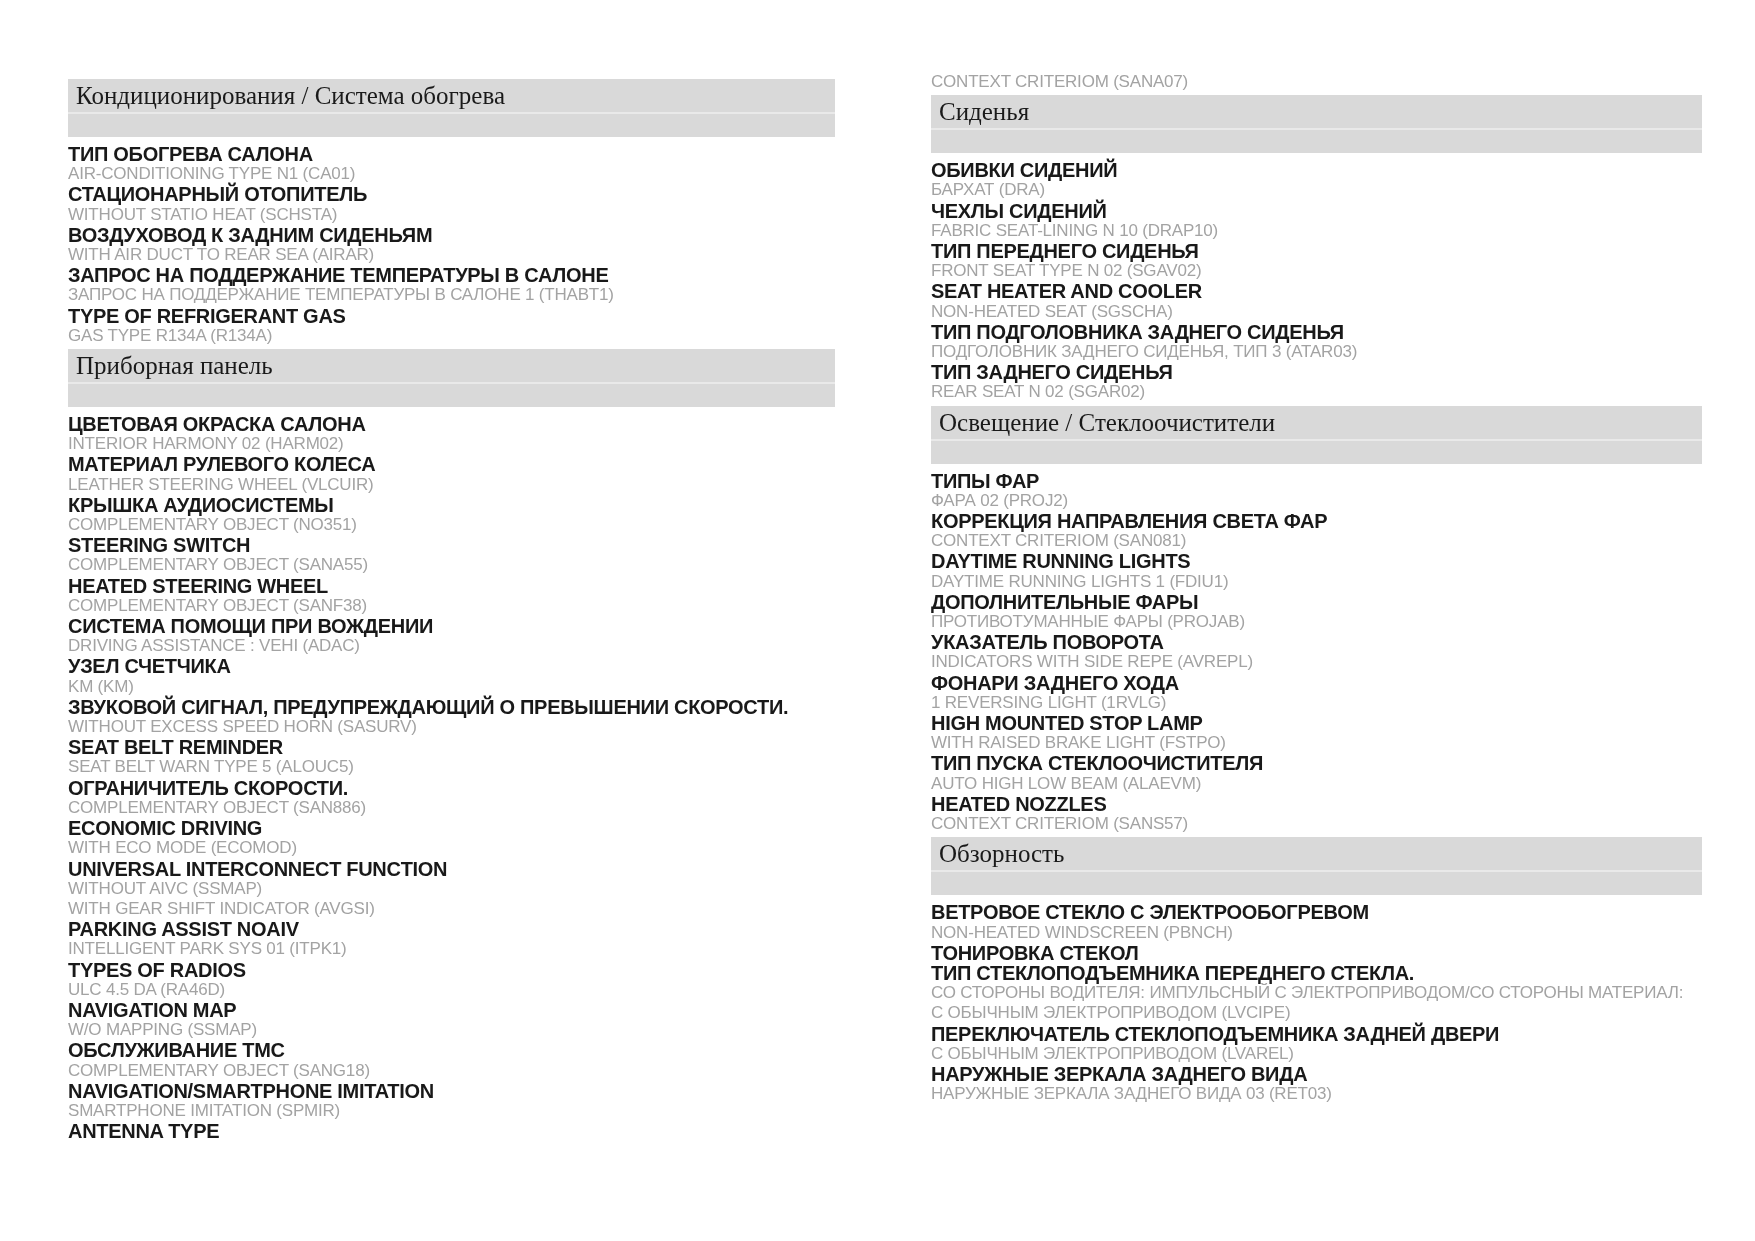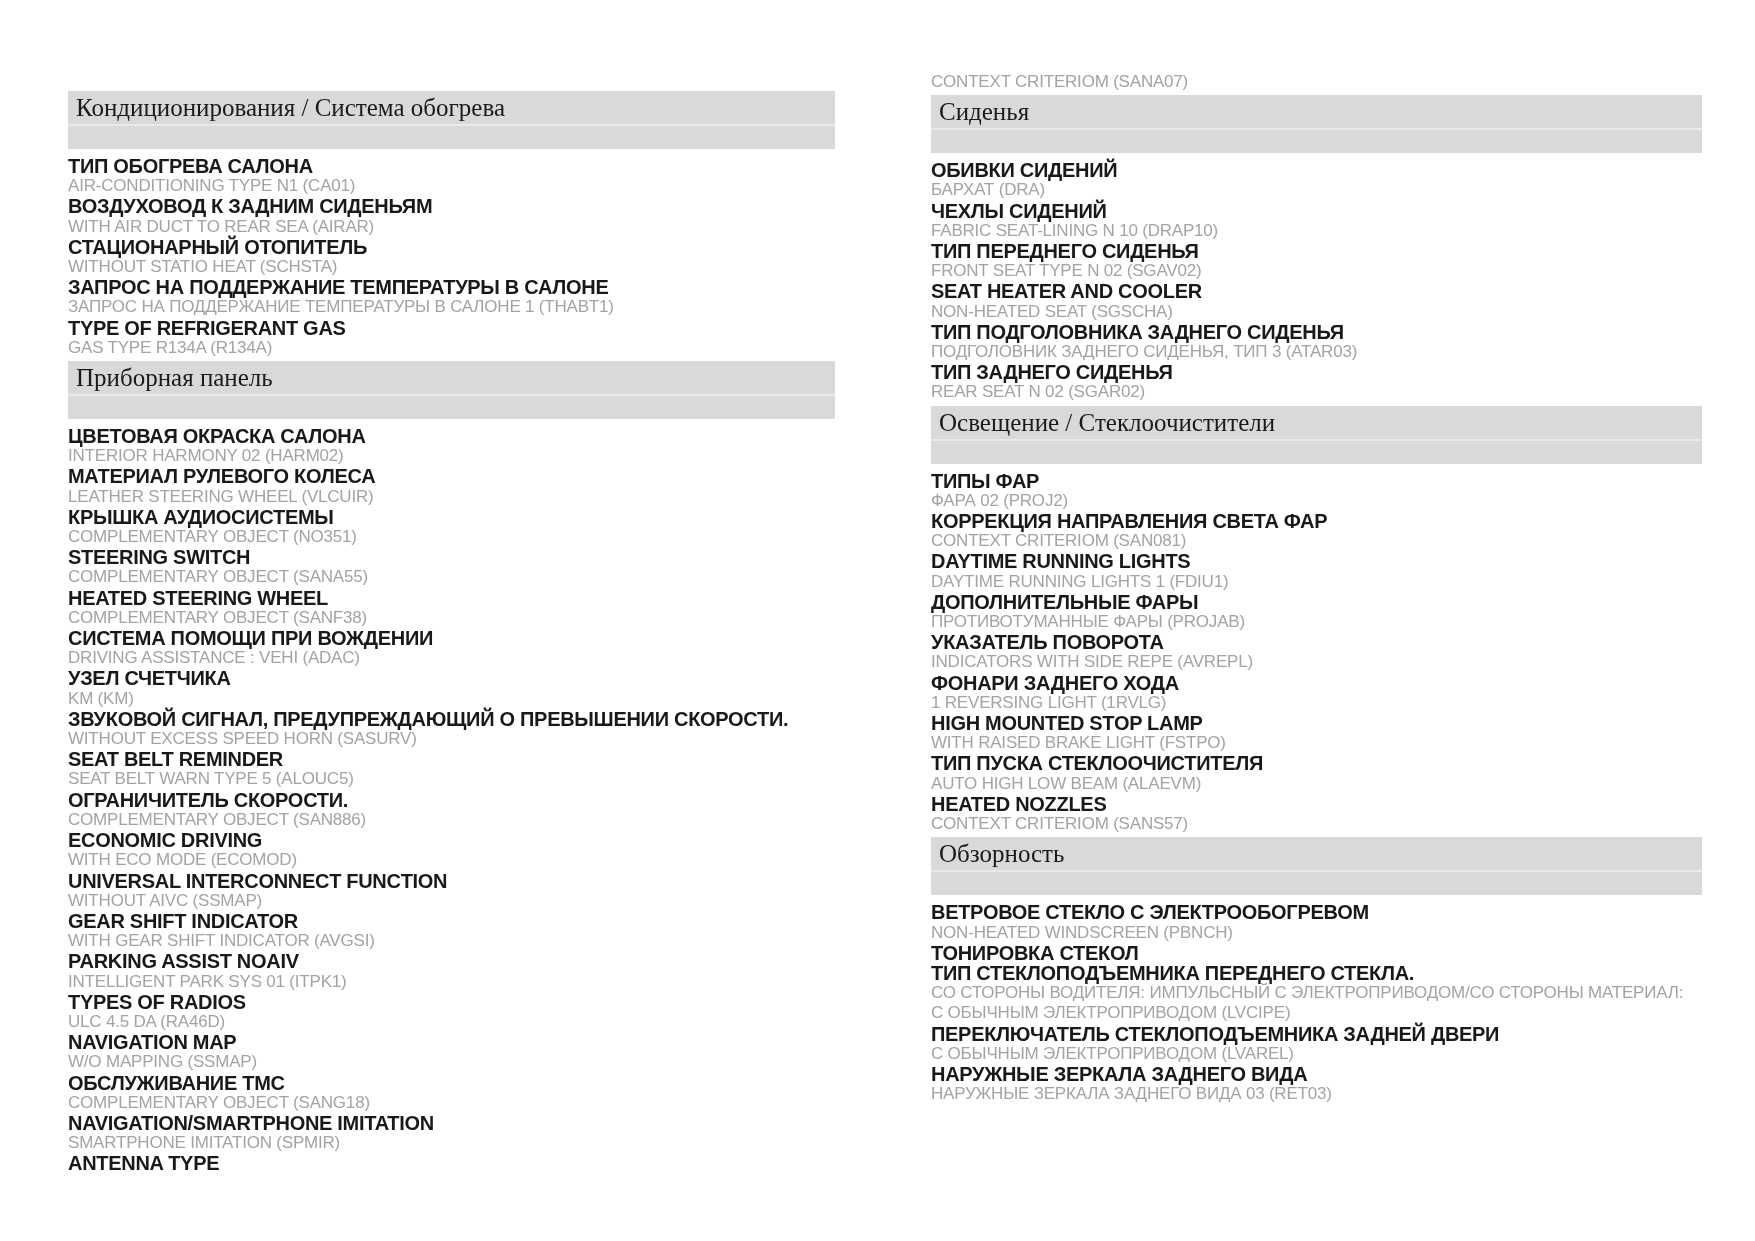--- a/index.html
+++ b/index.html
@@ -14,21 +14,21 @@
     width:1755px;height:1241px;
     background:var(--page-bg);
     font-family:"Liberation Sans","DejaVu Sans",sans-serif;
     position:relative;overflow:hidden;
   }
   .column{position:absolute;}
   .column-left{left:68px;top:75px;width:767px;}
   .column-right{left:912px;top:72px;width:771px;margin-left:19px;}
 
   .section-header{margin:3px 0 7px 0;}
-  .column > .section-header:first-child{margin-top:16px;}
+  .column > .section-header:first-child{margin-top:4px;}
   .hdr-title-band{
     height:33px;background:var(--header-bg);
     padding-left:8px;box-sizing:border-box;
   }
   .hdr-title{
     font-family:"Liberation Serif","DejaVu Serif",serif;
     font-size:25px;line-height:33px;color:var(--header-fg);
     white-space:nowrap;display:block;
   }
   .hdr-blank-band{
@@ -57,28 +57,28 @@
     <div class="hdr-title-band">
       <span class="hdr-title">Кондиционирования / Система обогрева</span>
     </div>
     <div class="hdr-blank-band"></div>
   </div>
       <div class="spec-item">
     <div class="spec-label">ТИП ОБОГРЕВА САЛОНА</div>
     <div class="spec-value">AIR-CONDITIONING TYPE N1 (CA01)</div>
   </div>
       <div class="spec-item">
+    <div class="spec-label">СТАЦИОНАРНЫЙ ОТОПИТЕЛЬ</div>
+    <div class="spec-value">WITHOUT STATIO HEAT (SCHSTA)</div>
+  </div>
+      <div class="spec-item">
     <div class="spec-label">ВОЗДУХОВОД К ЗАДНИМ СИДЕНЬЯМ</div>
     <div class="spec-value">WITH AIR DUCT TO REAR SEA (AIRAR)</div>
   </div>
       <div class="spec-item">
-    <div class="spec-label">СТАЦИОНАРНЫЙ ОТОПИТЕЛЬ</div>
-    <div class="spec-value">WITHOUT STATIO HEAT (SCHSTA)</div>
-  </div>
-      <div class="spec-item">
     <div class="spec-label">ЗАПРОС НА ПОДДЕРЖАНИЕ ТЕМПЕРАТУРЫ В САЛОНЕ</div>
     <div class="spec-value">ЗАПРОС НА ПОДДЕРЖАНИЕ ТЕМПЕРАТУРЫ В САЛОНЕ 1 (THABT1)</div>
   </div>
       <div class="spec-item">
     <div class="spec-label">TYPE OF REFRIGERANT GAS</div>
     <div class="spec-value">GAS TYPE R134A (R134A)</div>
   </div>
       <div class="section-header">
     <div class="hdr-title-band">
       <span class="hdr-title">Приборная панель</span>
@@ -127,21 +127,20 @@
   </div>
       <div class="spec-item">
     <div class="spec-label">ECONOMIC DRIVING</div>
     <div class="spec-value">WITH ECO MODE (ECOMOD)</div>
   </div>
       <div class="spec-item">
     <div class="spec-label">UNIVERSAL INTERCONNECT FUNCTION</div>
     <div class="spec-value">WITHOUT AIVC (SSMAP)</div>
   </div>
       <div class="spec-item">
-    <div class="spec-label">GEAR SHIFT INDICATOR</div>
     <div class="spec-value">WITH GEAR SHIFT INDICATOR (AVGSI)</div>
   </div>
       <div class="spec-item">
     <div class="spec-label">PARKING ASSIST NOAIV</div>
     <div class="spec-value">INTELLIGENT PARK SYS 01 (ITPK1)</div>
   </div>
       <div class="spec-item">
     <div class="spec-label">TYPES OF RADIOS</div>
     <div class="spec-value">ULC 4.5 DA (RA46D)</div>
   </div>

